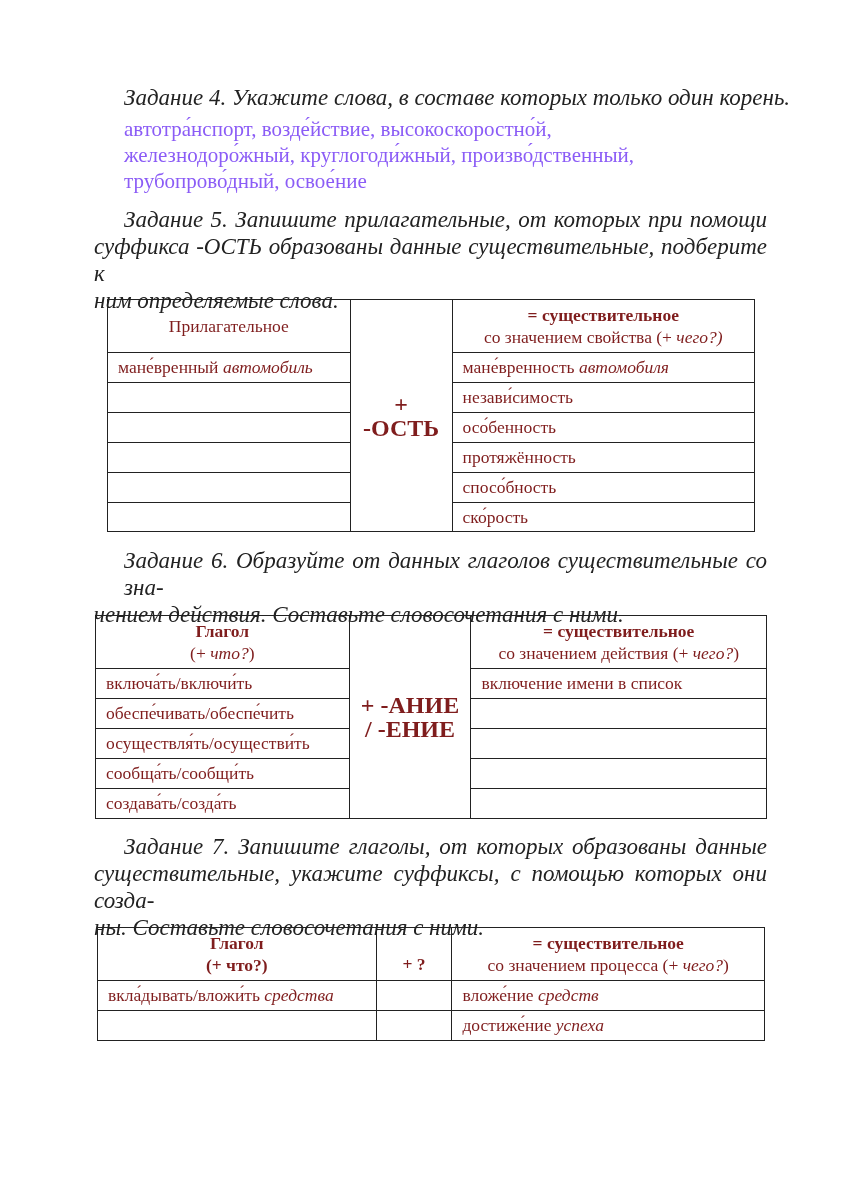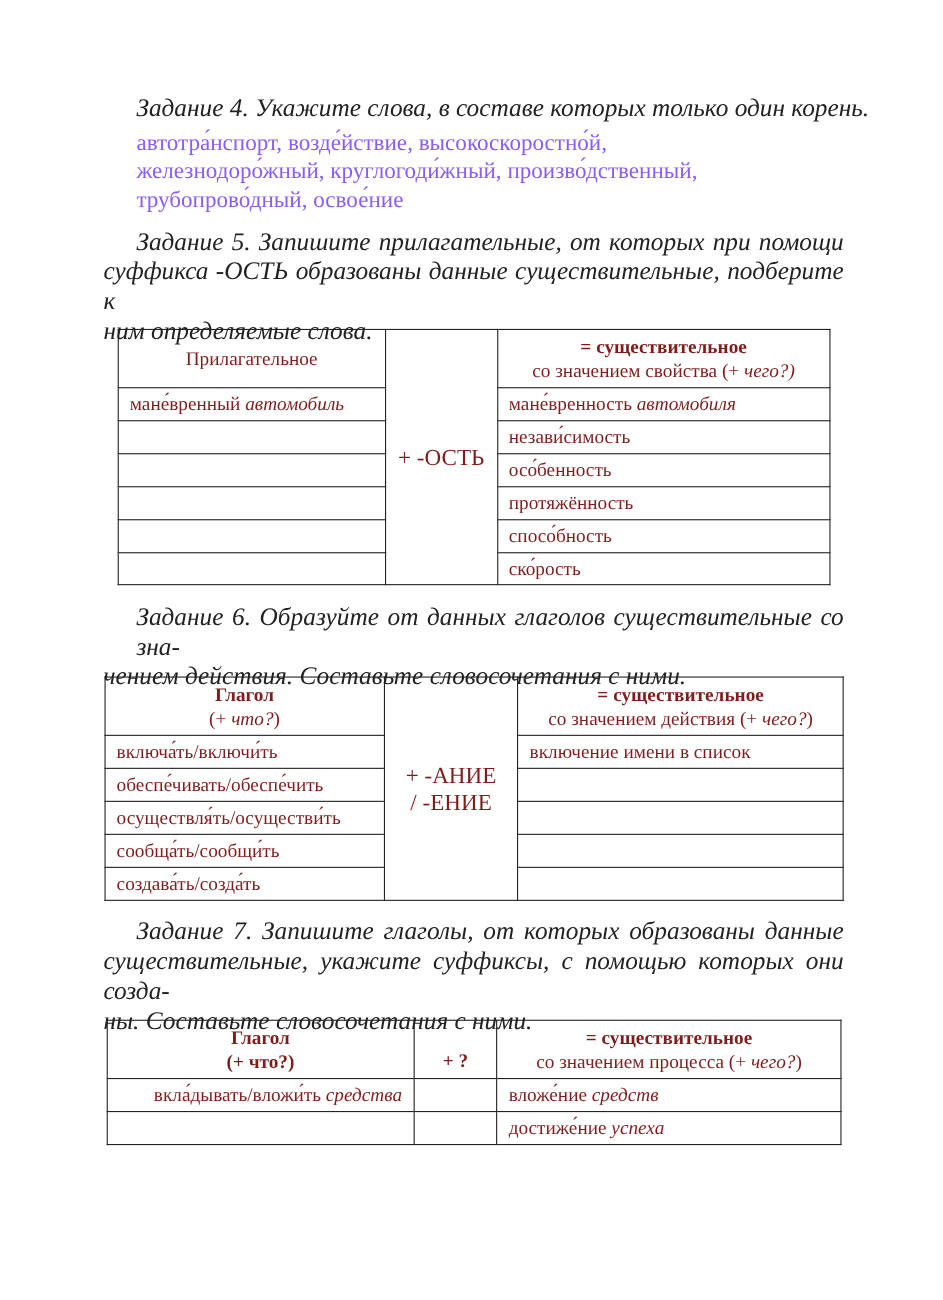--- a/index.html
+++ b/index.html
@@ -18,23 +18,23 @@
   }
   table.ex {
     position: absolute; border-collapse: collapse; font-size: 17.5px; color: #7f1d1d;
   }
   table.ex td, table.ex th {
     border: 1.5px solid #222; padding: 0 10px; vertical-align: middle;
   }
   table.ex th { font-weight: normal; text-align: center; line-height: 22px; }
   .bold { font-weight: bold; }
   .it { font-style: italic; }
-  .suffix-cell { text-align: center; font-weight: normal; font-size: 21px; line-height: 24px; }
+  .suffix-cell { text-align: center; font-weight: bold; font-size: 24px; line-height: 24px; }
   .cell-left { text-align: left; }
-  .cell-center { text-align: right; }
+  .cell-center { text-align: left; }
 </style>
 </head>
 <body>
 
 <div class="task-title" style="left:124px; top:84px; width:650px; white-space:nowrap;">Задание 4. Укажите слова, в составе которых только один корень.</div>
 <div class="words">
   <div>автотра́нспорт, возде́йствие, высокоскоростно́й,</div>
   <div>железнодоро́жный, круглогоди́жный, произво́дственный,</div>
   <div>трубопрово́дный, освое́ние</div>
 </div>

